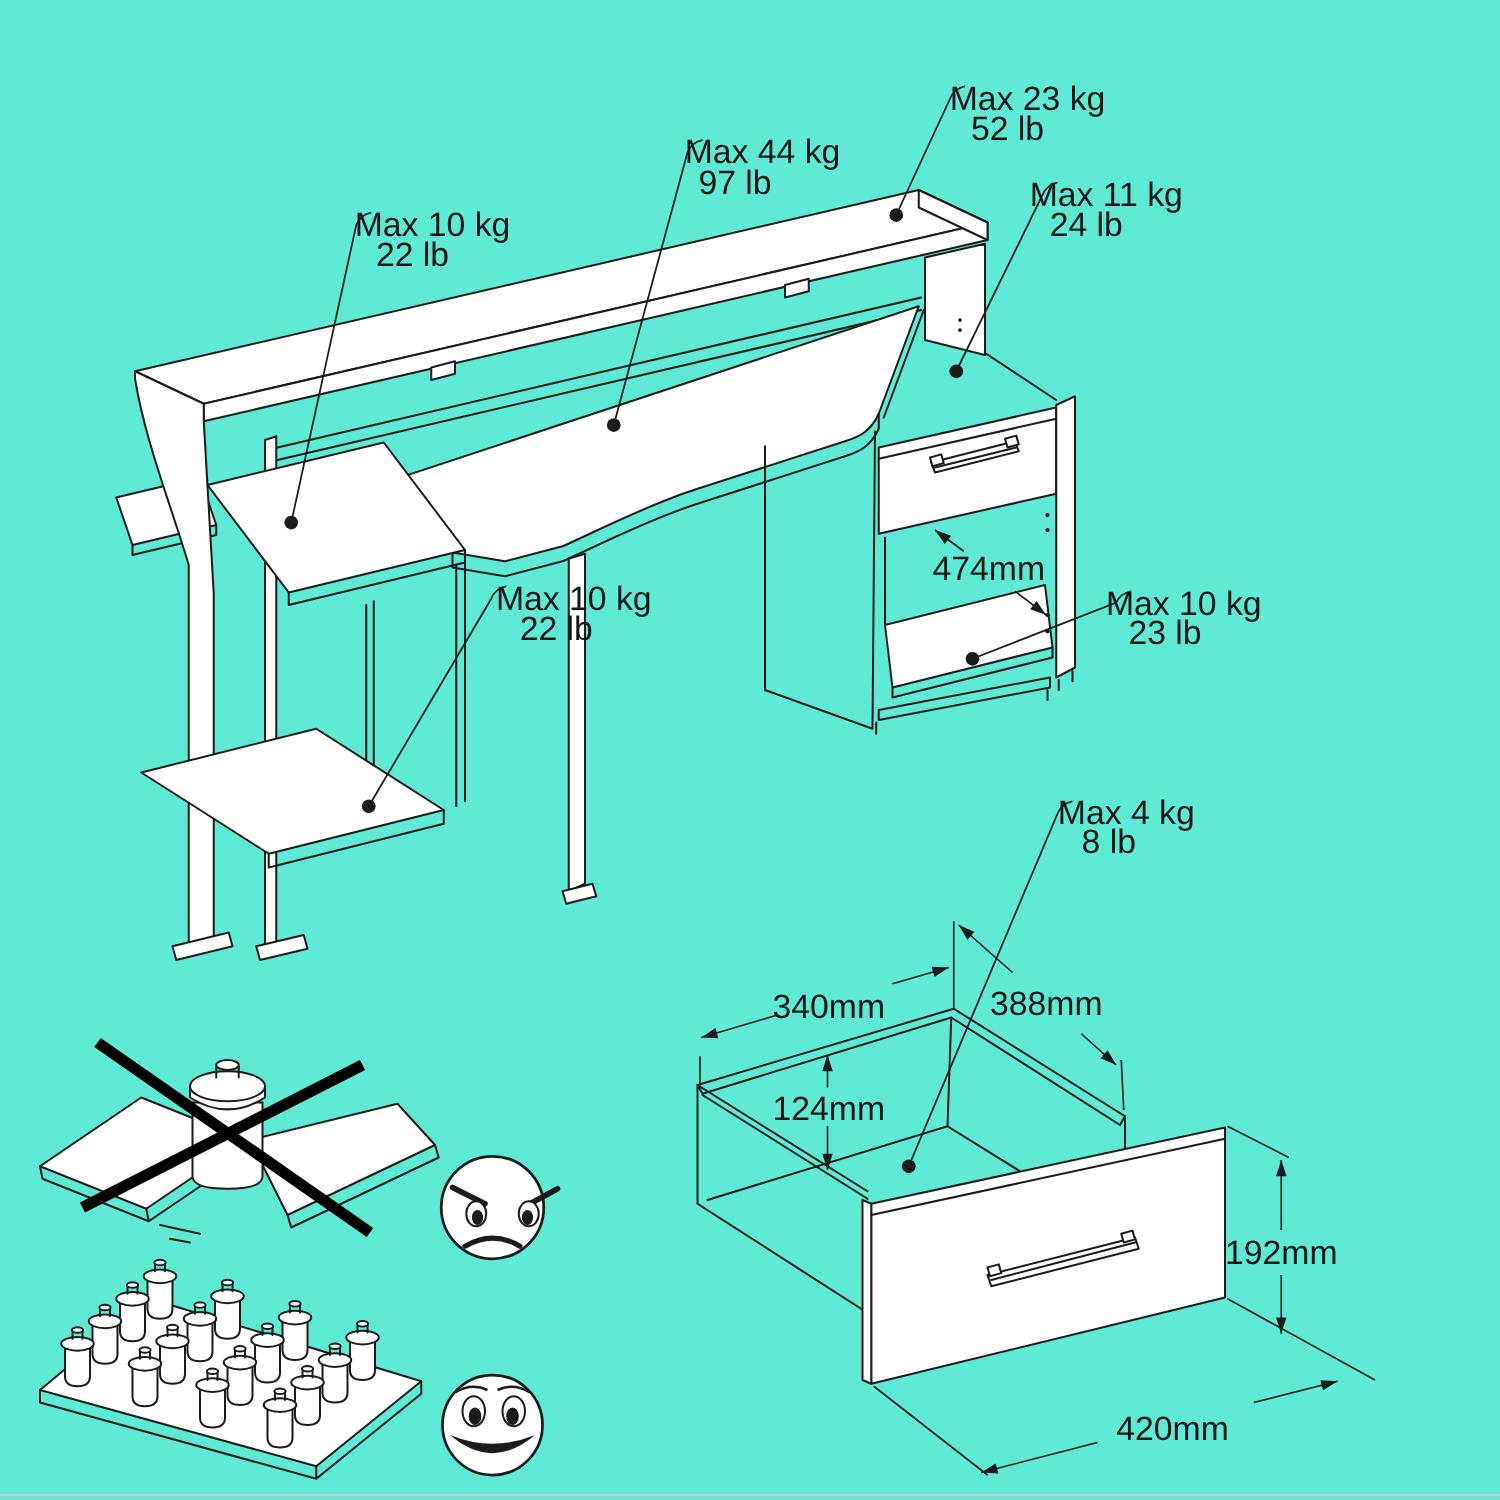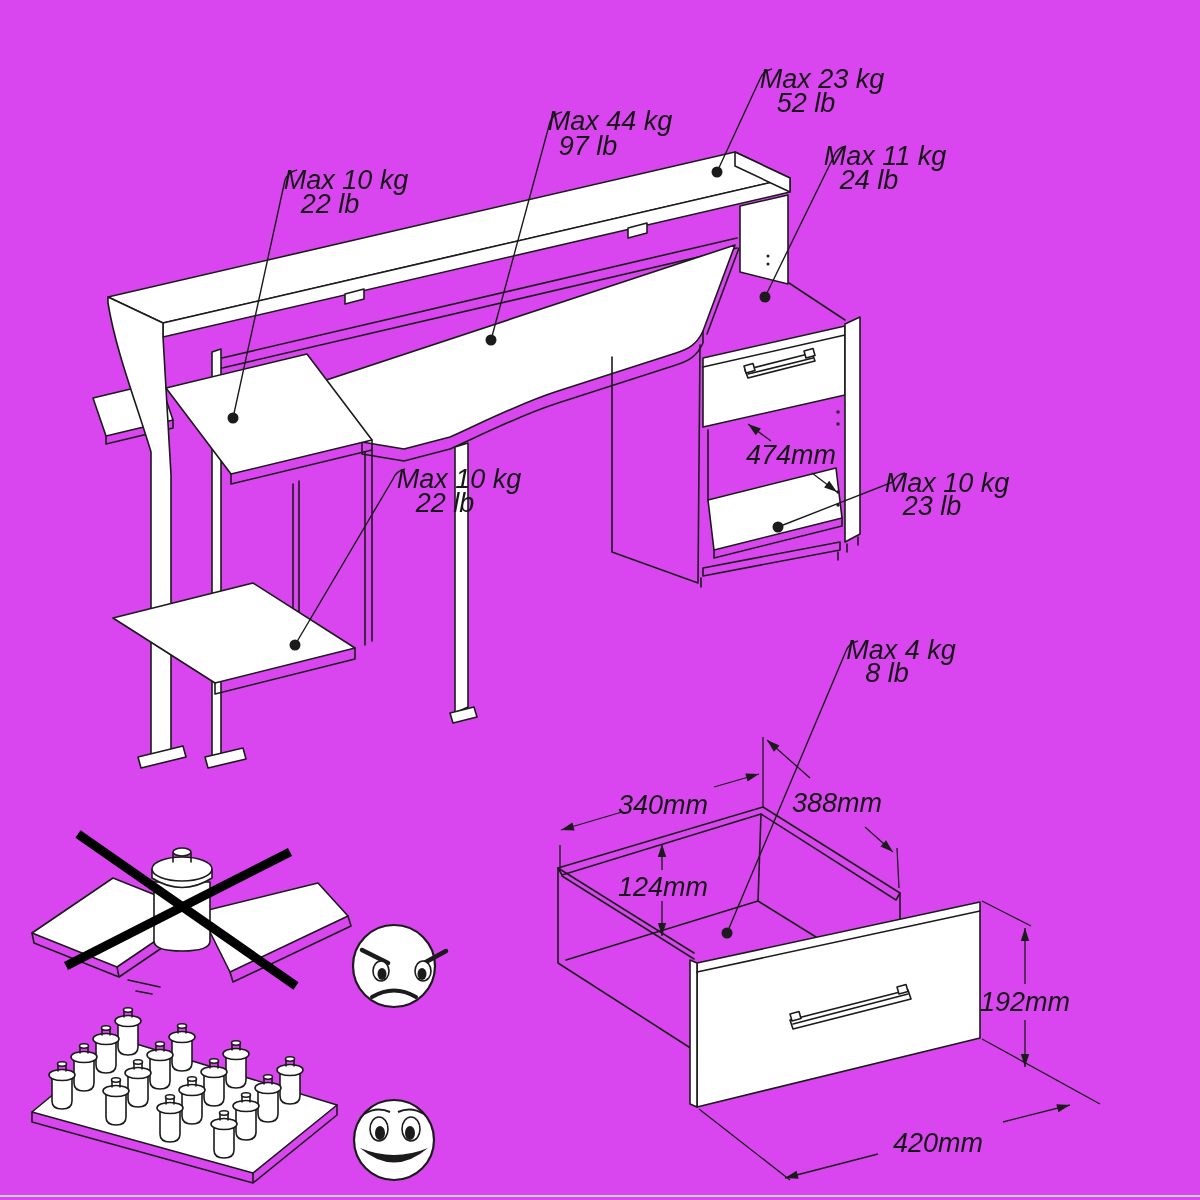--- a/index.html
+++ b/index.html
@@ -1,16 +1,16 @@
 <!DOCTYPE html>
 <html><head>
 <meta charset="utf-8">
 <style>
   html,body{margin:0;padding:0;background:#fff;}
-  #stage{position:relative;width:1200px;height:1200px;background:#d946ef;overflow:hidden;font-style:italic;}
+  #stage{position:relative;width:1200px;height:1200px;background:#5eead4;overflow:hidden;}
   svg{position:absolute;left:0;top:0;}
   .s{fill:none;stroke:#1b1b1b;stroke-width:1.6;stroke-linejoin:round;stroke-linecap:round;}
   .f{fill:#ffffff;stroke:#1b1b1b;stroke-width:1.6;stroke-linejoin:round;}
   .dim{fill:none;stroke:#1b1b1b;stroke-width:1.3;}
   .lead{fill:none;stroke:#1b1b1b;stroke-width:1.4;}
   .dot{fill:#1b1b1b;stroke:none;}
   .hole{fill:#1b1b1b;stroke:none;}
   .lbl{font-family:"Liberation Sans","DejaVu Sans",sans-serif;font-size:27px;fill:#161616;text-anchor:middle;}
   .xline{fill:none;stroke:#000;stroke-width:9;stroke-linecap:butt;}
   .brow{fill:none;stroke:#1b1b1b;stroke-width:4.5;stroke-linecap:round;}

